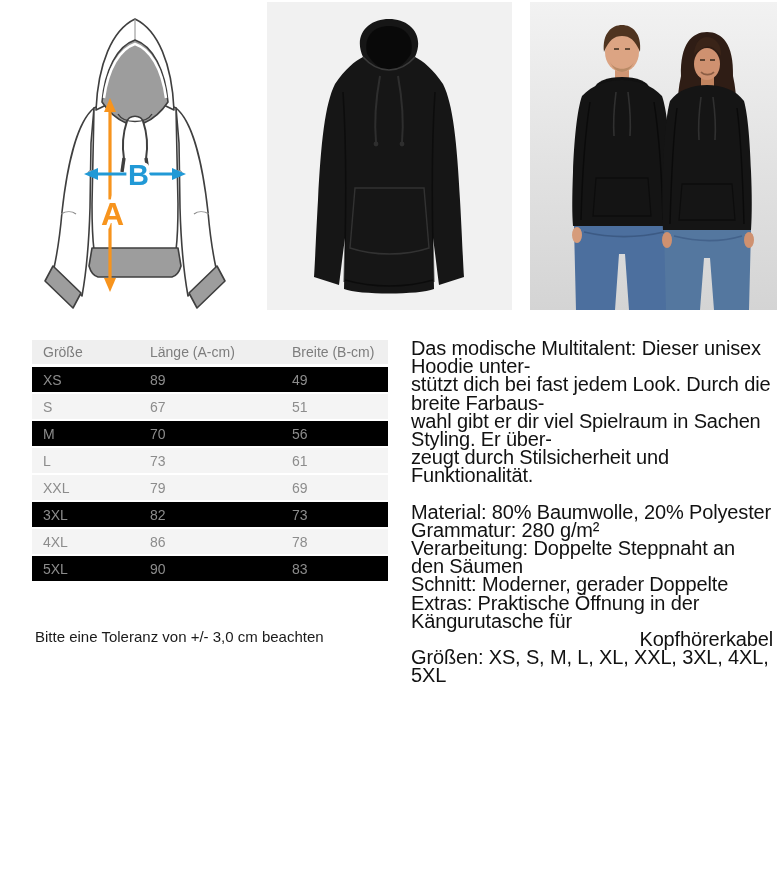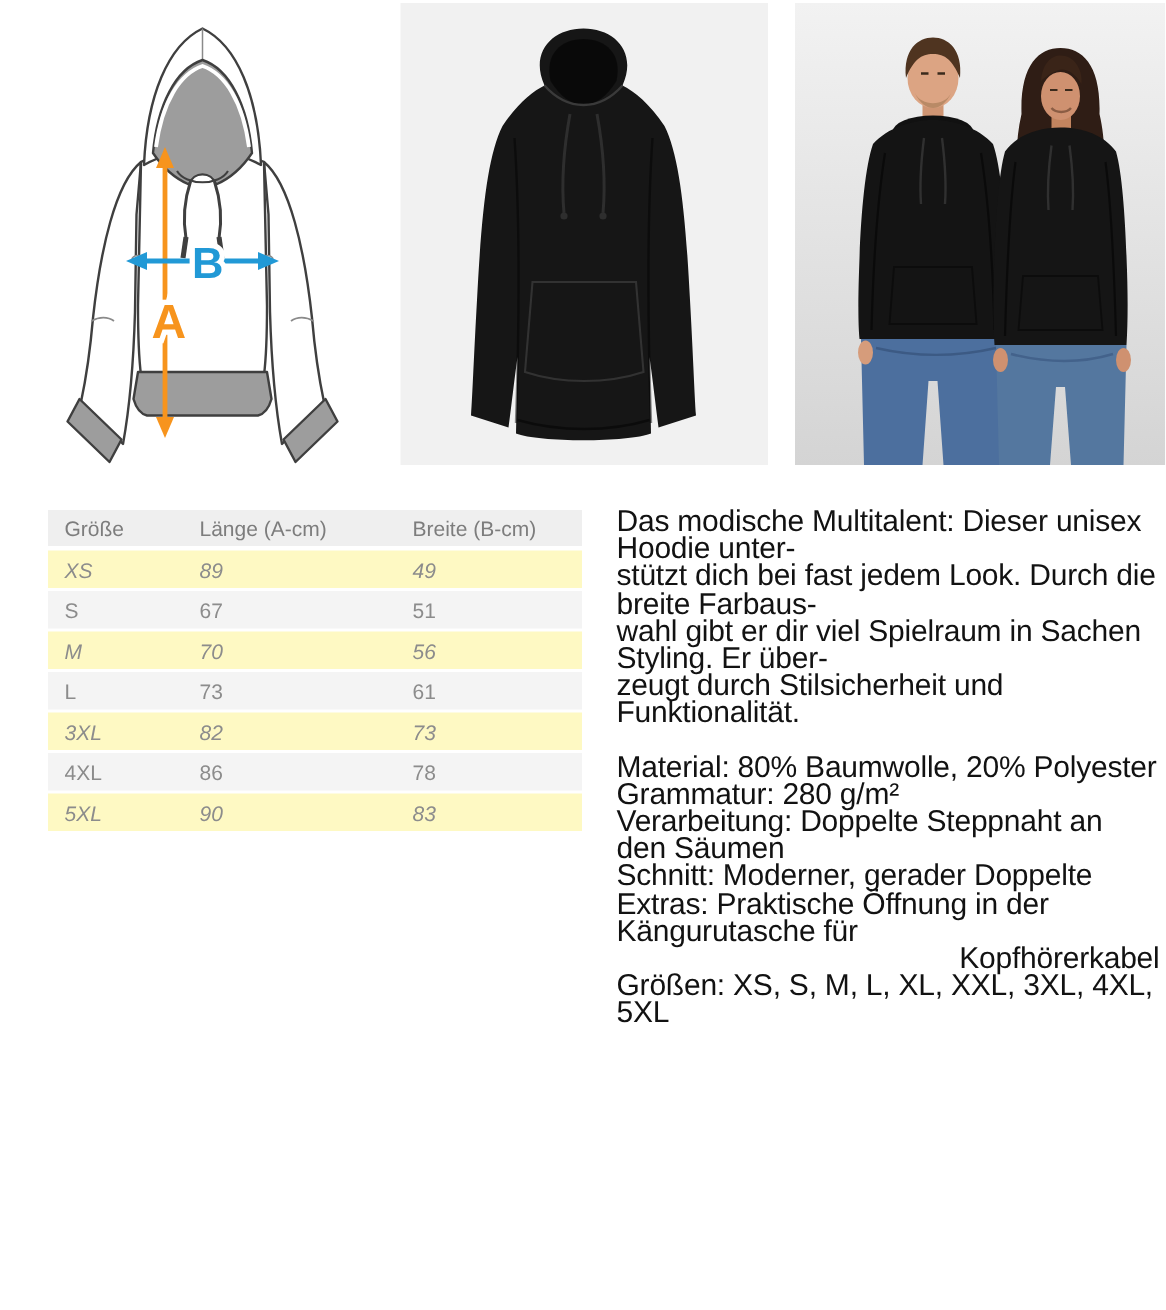--- a/index.html
+++ b/index.html
@@ -10,23 +10,23 @@
   .img-box{position:absolute;overflow:hidden;}
   .diagram-box{left:20px;top:8px;width:230px;height:304px;background:#fff;}
   .product-box{left:267px;top:2px;width:245px;height:308px;background:#f1f1f1;}
   .models-box{left:530px;top:2px;width:247px;height:308px;}
   .img-box svg{display:block;width:100%;height:100%;}
 
   
   .sizetable{position:absolute;left:32px;top:340px;width:356px;font-size:14px;}
   .trow{display:flex;align-items:center;height:25px;margin-bottom:2px;color:#8c8c8c;}
   .thead{background:#efefef;color:#7d7d7d;height:24px;margin-bottom:3px;}
-  .row-odd{background:#fef9c3;font-style:italic;}
+  .row-odd{background:#000000;}
   .row-even{background:#f4f4f4;}
-  .c1{width:101px;padding-left:11px;box-sizing:border-box;}
+  .c1{width:118px;padding-left:11px;box-sizing:border-box;}
   .c2{width:142px;}
   .c3{flex:1;}
 
   
   .tolerance{position:absolute;left:35px;top:628px;font-size:15px;color:#1a1a1a;}
 
   
   .description{position:absolute;left:411px;top:339px;width:362px;font-size:20px;line-height:18.2px;color:#121212;letter-spacing:-0.15px;}
   .desc-gap{height:18px;}
   .indent{padding-left:33px;text-align:right;}
@@ -184,37 +184,43 @@
     <div class="trow row-odd">
       <div class="c1">M</div>
       <div class="c2">70</div>
       <div class="c3">56</div>
     </div>
     <div class="trow row-even">
       <div class="c1">L</div>
       <div class="c2">73</div>
       <div class="c3">61</div>
     </div>
+    <div class="trow row-even">
+      <div class="c1">XXL</div>
+      <div class="c2">79</div>
+      <div class="c3">69</div>
+    </div>
     <div class="trow row-odd">
       <div class="c1">3XL</div>
       <div class="c2">82</div>
       <div class="c3">73</div>
     </div>
     <div class="trow row-even">
       <div class="c1">4XL</div>
       <div class="c2">86</div>
       <div class="c3">78</div>
     </div>
     <div class="trow row-odd">
       <div class="c1">5XL</div>
       <div class="c2">90</div>
       <div class="c3">83</div>
     </div>
   </div>
 
+  <div class="tolerance">Bitte eine Toleranz von +/- 3,0 cm beachten</div>
 
   <div class="description">
     <div>Das modische Multitalent: Dieser unisex Hoodie unter-</div>
     <div>stützt dich bei fast jedem Look. Durch die breite Farbaus-</div>
     <div>wahl gibt er dir viel Spielraum in Sachen Styling. Er über-</div>
     <div>zeugt durch Stilsicherheit und Funktionalität.</div>
     <div class="desc-gap"></div>
     <div>Material: 80% Baumwolle, 20% Polyester</div>
     <div>Grammatur: 280 g/m²</div>
     <div>Verarbeitung: Doppelte Steppnaht an den Säumen</div>

